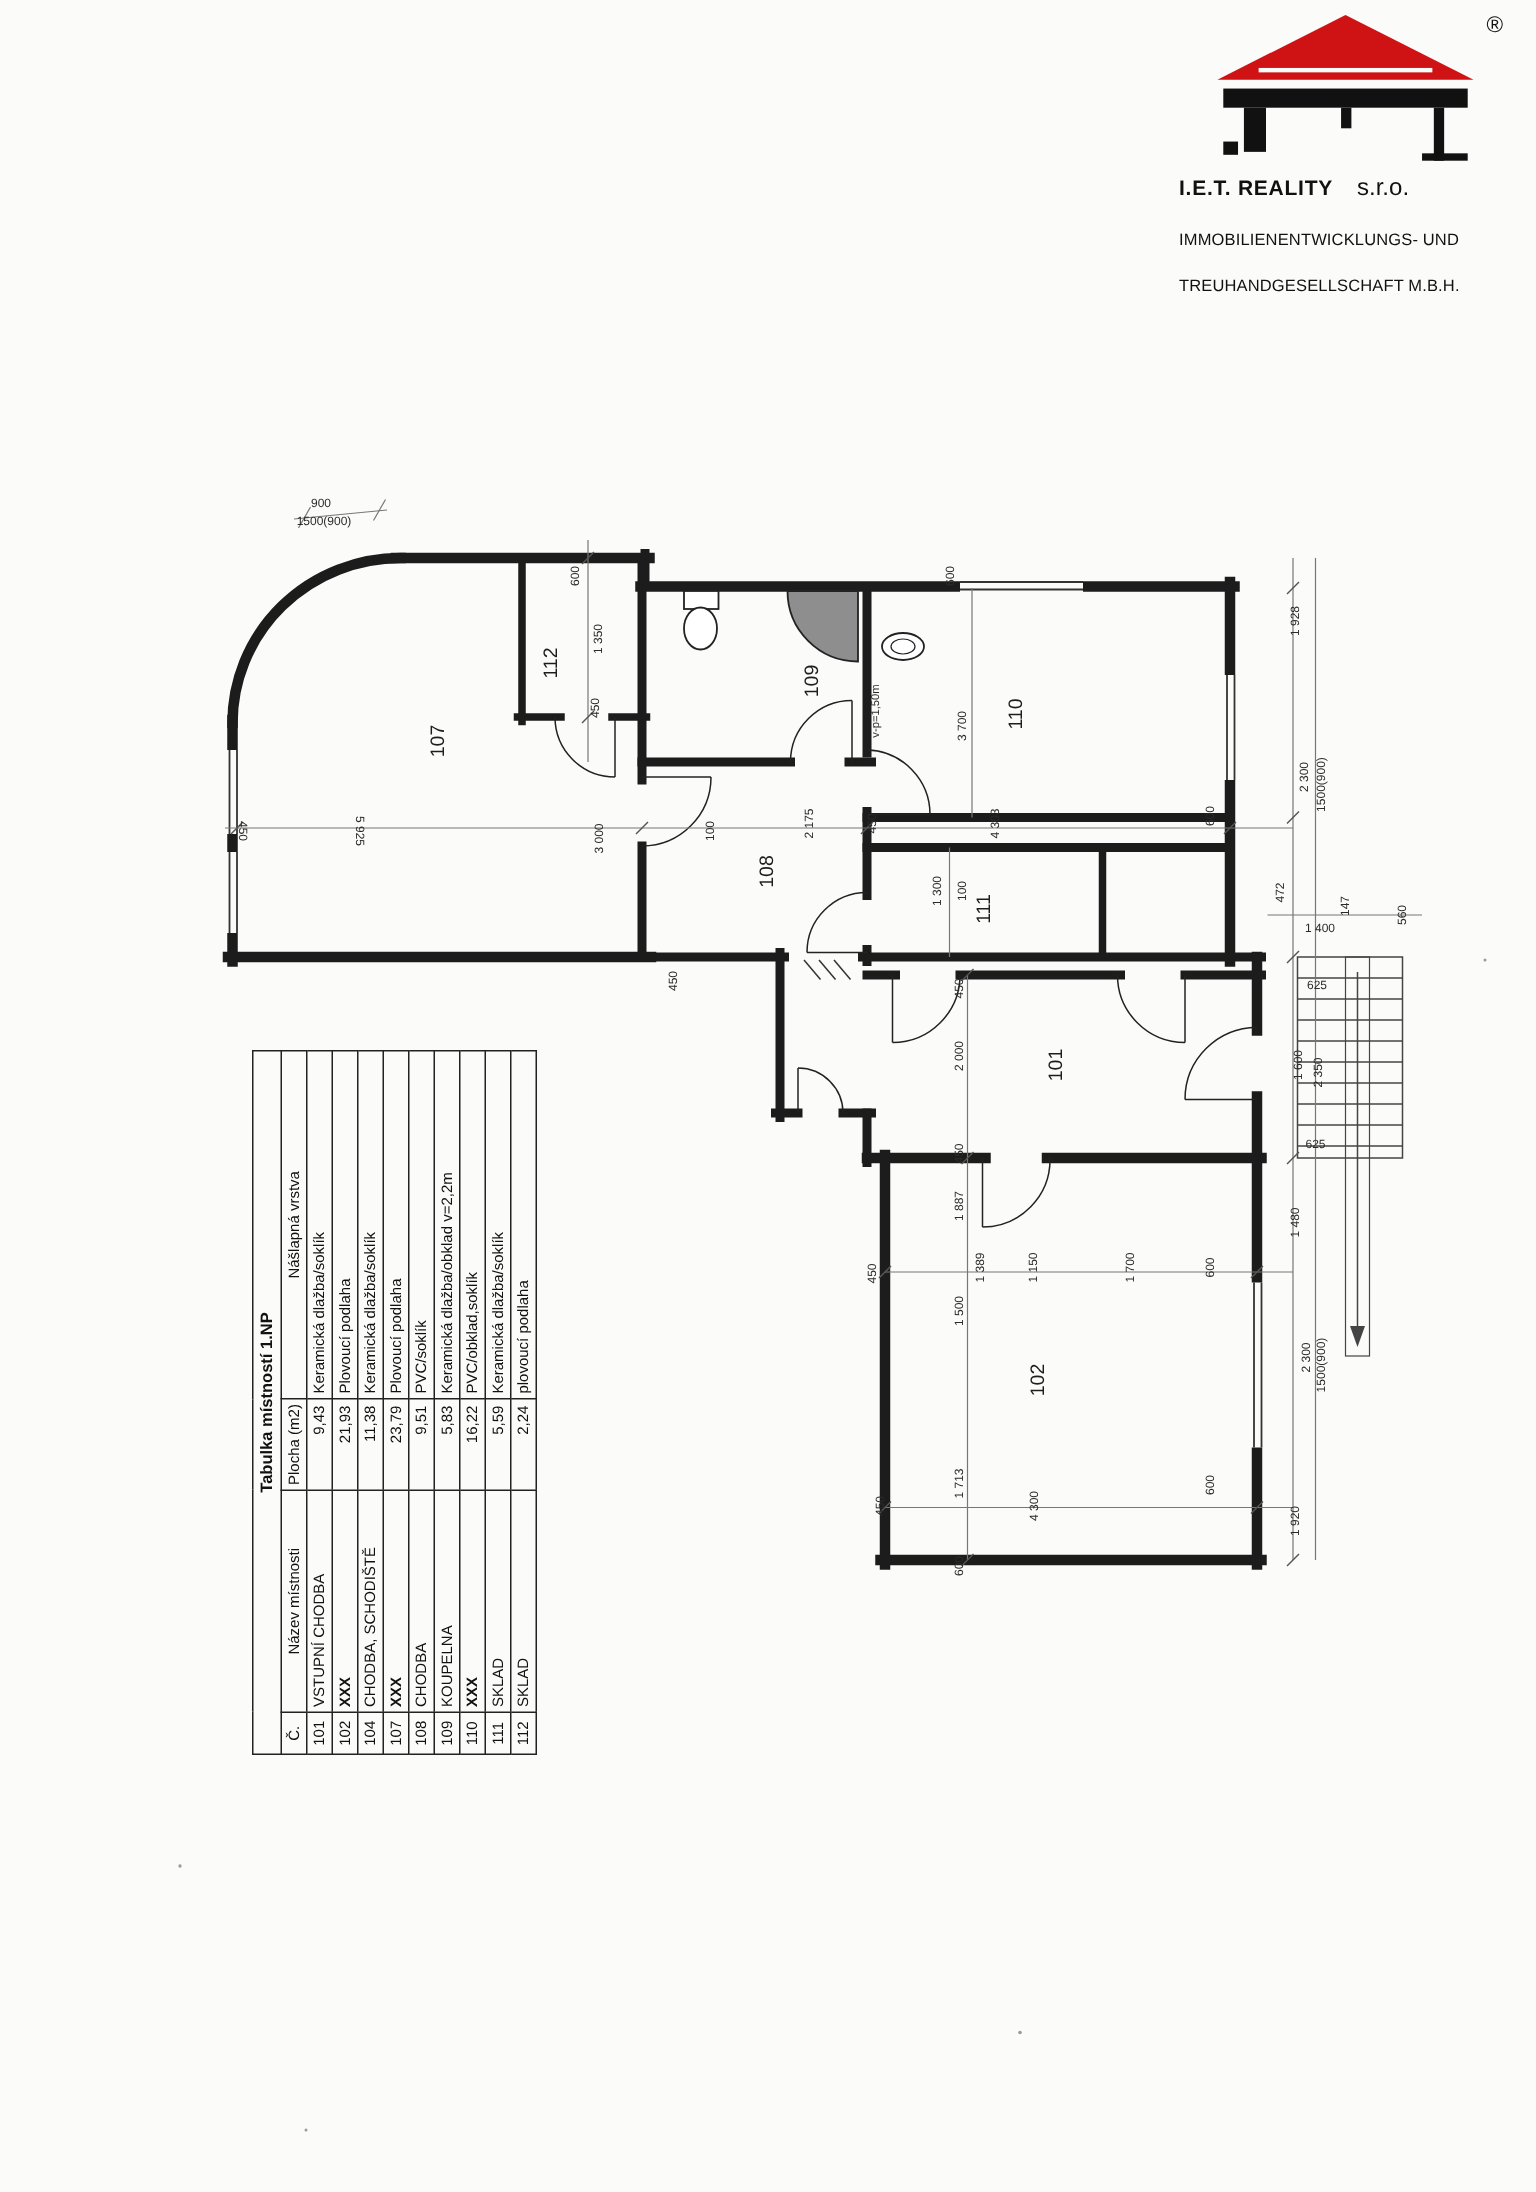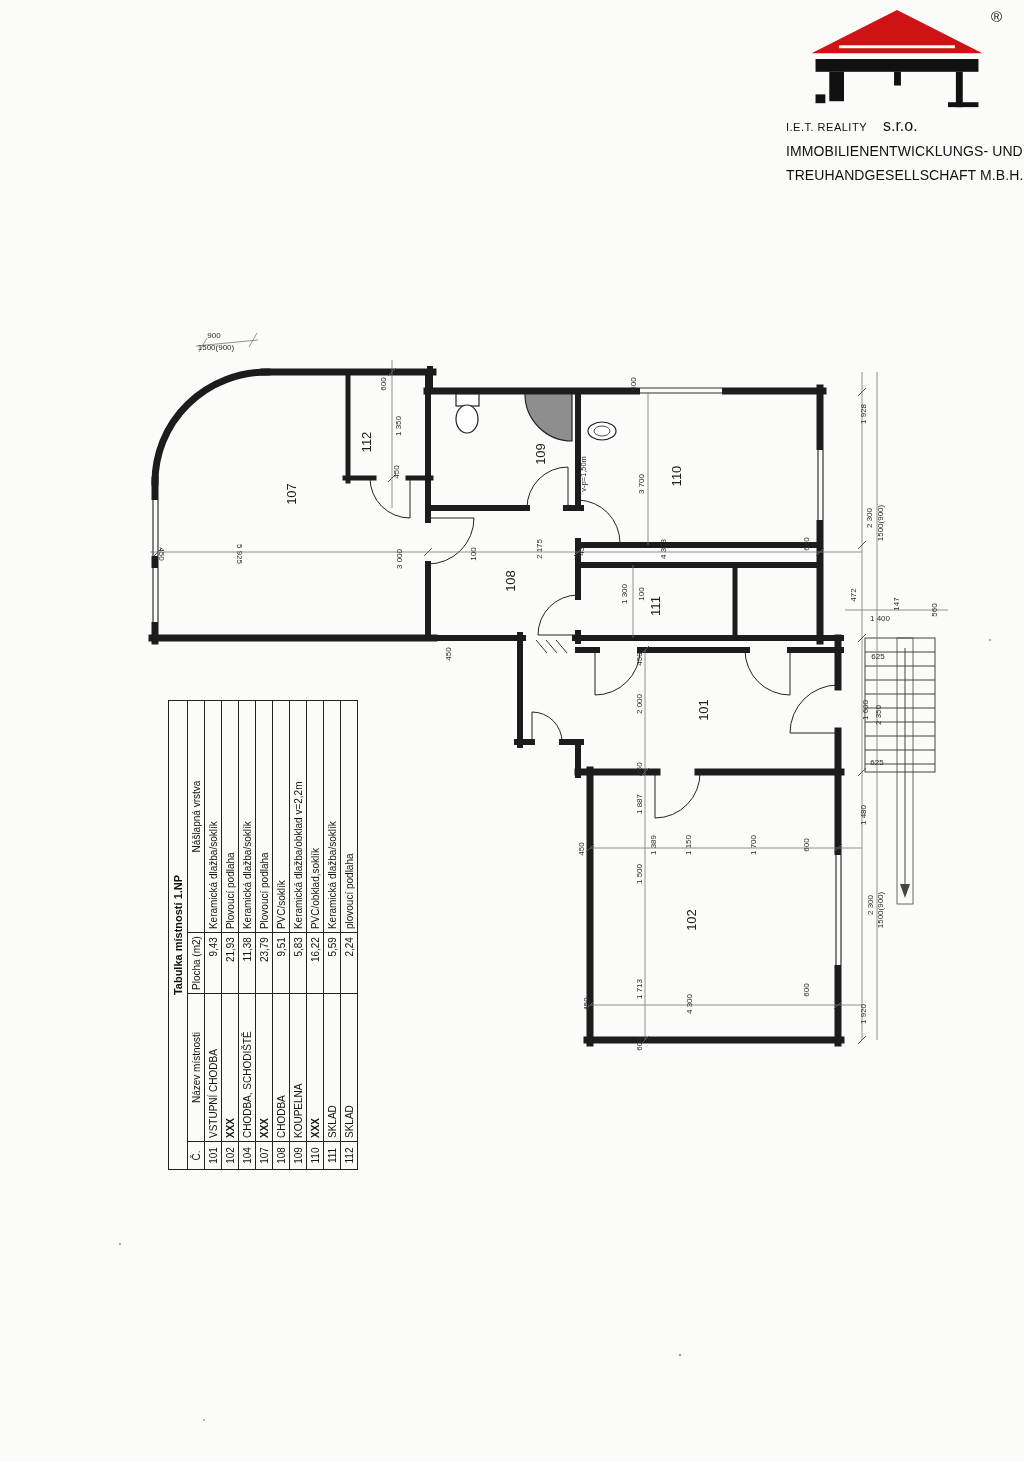--- a/index.html
+++ b/index.html
@@ -8,23 +8,23 @@
   .page{position:relative;width:1024px;height:1461px}
   #plan-svg{position:absolute;left:0;top:0}
   .room-label{font-size:13px;fill:#1d1d1d;text-anchor:middle;font-family:"Liberation Sans",sans-serif}
   .dim-label{font-size:8px;fill:#2b2b2b;text-anchor:middle;font-family:"Liberation Sans",sans-serif}
   .note-label{font-size:7.5px;fill:#2b2b2b;text-anchor:middle;font-family:"Liberation Sans",sans-serif}
   
   .logo{position:absolute;top:8px;right:26px;width:212px}
   .reg{position:absolute;right:-4px;top:0;font-size:15px;color:#111}
   .logo-mark{display:block;width:178px;height:106px;margin-left:22px}
   .logo-line1{display:flex;align-items:baseline;margin-top:3px}
-  .logo-name{font-size:11px;font-weight:normal;letter-spacing:.5px}
+  .logo-name{font-size:14px;font-weight:bold;letter-spacing:.5px}
   .logo-sro{font-size:16px;margin-left:16px}
-  .logo-sub{font-size:14px;letter-spacing:.1px;margin-top:8px;white-space:nowrap}
+  .logo-sub{font-size:11px;letter-spacing:.1px;margin-top:19px;white-space:nowrap}
   
   .table-wrap{position:absolute;left:168px;top:1170px;width:470px;transform-origin:0 0;transform:rotate(-90deg)}
   .room-table{border-collapse:collapse;width:100%;font-size:10px;background:#fbfbf9}
   .room-table th,.room-table td{border:1px solid #222;padding:1px 3px;height:17px;white-space:nowrap;font-weight:normal}
   .room-table .t-title{font-size:11px;font-weight:bold;text-align:center;height:19px}
   th.c-no{width:28px}th.c-name{width:148px}th.c-area{width:58px}th.c-layer{width:232px}
   .room-table td.col-no{text-align:center}
   .room-table td.col-area{text-align:right;padding-right:4px}
   .room-table td.col-name,.room-table td.col-layer{text-align:left}
   .room-table td.bold{font-weight:bold}

